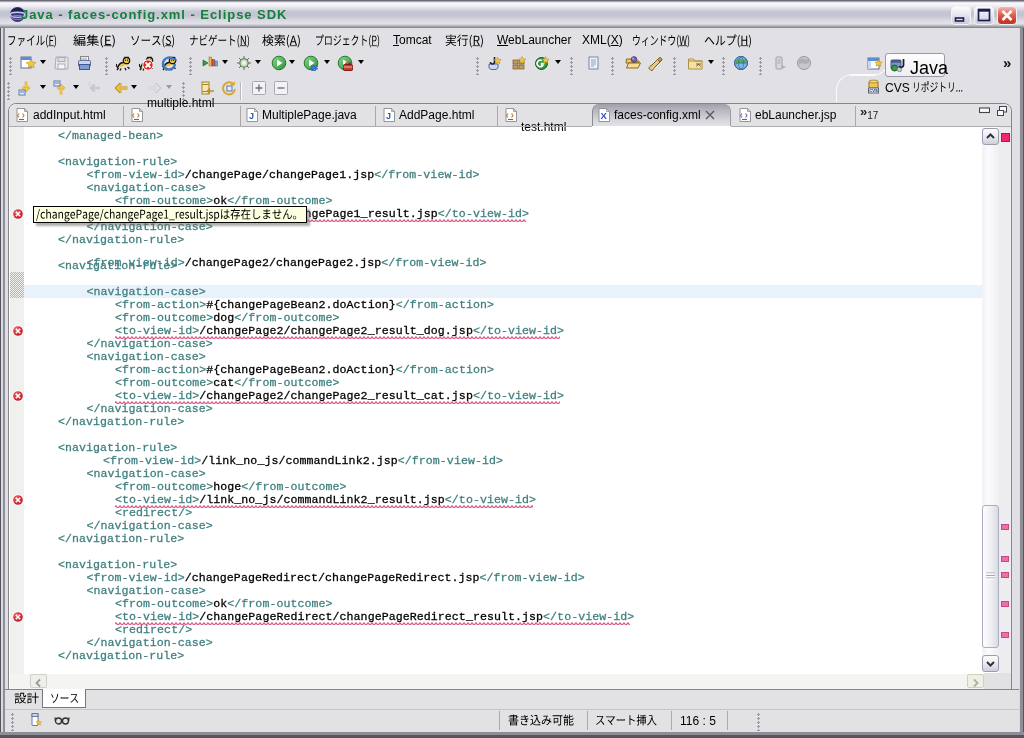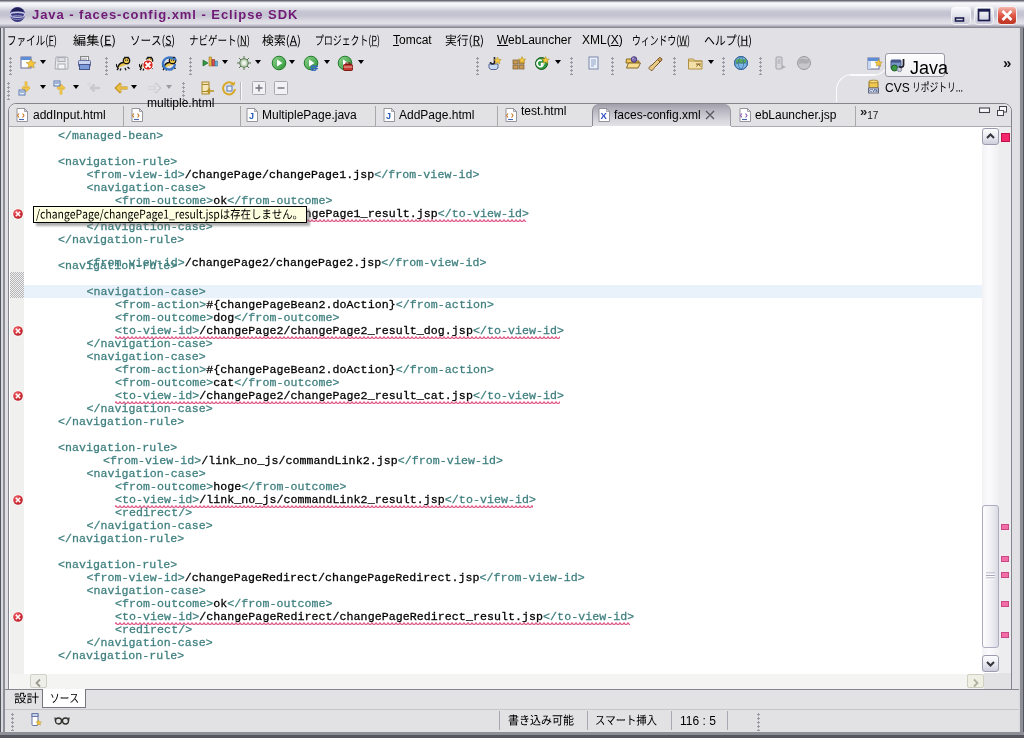--- a/index.html
+++ b/index.html
@@ -2,21 +2,21 @@
 <html><head><meta charset="utf-8"><style>
 *{margin:0;padding:0;box-sizing:border-box}
 html,body{width:1024px;height:738px;overflow:hidden}
 body{font-family:"Liberation Sans",sans-serif;position:relative;background:#E1E0E4}
 .abs{position:absolute}
 .jp{position:absolute;line-height:0}
 .jptt{position:absolute;line-height:0;z-index:6}
 .mono{font-family:"Liberation Mono",monospace;font-size:11.6px;letter-spacing:0.06px;white-space:pre;-webkit-text-stroke:0.28px}
 #titlebar{position:absolute;left:0;top:0;width:1024px;height:28px;
  background:linear-gradient(180deg,#52525E 0%,#8E8E9A 4%,#FBFBFD 10%,#EDEDF3 22%,#C6C5D3 42%,#C4C3D1 56%,#DCDBE3 74%,#E2E1E8 85%,#AFAEBB 93%,#8A8996 98%,#777684 100%);}
-#titletext{position:absolute;left:32px;top:7px;font-size:13px;font-weight:bold;color:#701a75;letter-spacing:0.95px}
+#titletext{position:absolute;left:21px;top:7px;font-size:13px;font-weight:bold;color:#15803d;letter-spacing:0.95px}
 .winbtn{position:absolute;top:6px;width:20px;height:19px;border-radius:4px;border:1px solid #F2F2F6}
 .menu{position:absolute;top:33px;height:15px}
 .tbgrip{position:absolute;width:3px;height:18px;top:3px;
  background-image:radial-gradient(circle at 1.5px 1.5px,#9a9aa4 1px,rgba(0,0,0,0) 1.1px);background-size:3px 4px;background-repeat:repeat-y}
 .tbsep{position:absolute;width:2px;height:18px;top:3px;border-left:1px solid #B8B8BE;border-right:1px solid #FAFAFC}
 .ico{position:absolute;width:16px;height:16px}
 .dd{position:absolute;width:0;height:0;border-left:3.5px solid transparent;border-right:3.5px solid transparent;border-top:4px solid #000;top:10px}
 .dd.gray{border-top-color:#9a9aa0}
 .tabsep{position:absolute;top:3px;width:1px;height:20px;background:#A9A8A6}
 .tabtxt{position:absolute;top:5px;font-size:12px;color:#000;white-space:nowrap}
@@ -387,21 +387,21 @@
 <div class="tabsep" style="left:497px;top:106px"></div>
 <svg class="abs" style="left:505px;top:108px" width="12" height="14" viewBox="0 0 12 14">
     <path d="M1 .5 h7.5 l3 3 V13.5 H1z" fill="#fff" stroke="#8A8A92" stroke-width=".9"></path>
     <path d="M8.5 .5 l3 3 h-3z" fill="#D8D8E0" stroke="#8A8A92" stroke-width=".7"></path>
     <g stroke-width="1.1" fill="none">
       <path d="M3 5.5 l-1.5 2 L3 9.5" stroke="#C87828"></path>
       <path d="M6.5 5.5 l1.5 2 -1.5 2" stroke="#C87828"></path>
       <line x1="3" y1="11.5" x2="8" y2="11.5" stroke="#4868B0"></line>
     </g>
   </svg>
-<div class="tabtxt" style="left:521px;top:104px">test.html</div>
+<div class="tabtxt" style="left:521px;top:120px">test.html</div>
 <div class="abs" style="left:592px;top:104px;width:139px;height:22px;background:linear-gradient(180deg,#A09FAA 0%,#B5B4BE 25%,#D8D7DD 75%,#E2E1E6 100%);border-radius:7px 7px 0 0;border-left:1px solid #8A8A92;border-right:1px solid #9A9AA2"></div>
 <svg class="abs" style="left:598px;top:108px" width="12" height="14" viewBox="0 0 12 14">
     <path d="M1 .5 h7.5 l3 3 V13.5 H1z" fill="#fff" stroke="#8A8A92" stroke-width=".9"></path>
     <path d="M8.5 .5 l3 3 h-3z" fill="#D8D8E0" stroke="#8A8A92" stroke-width=".7"></path>
     <text x="2.4" y="11.2" font-size="9.5" font-weight="bold" fill="#3050C0" font-family="Liberation Sans">X</text>
   </svg>
 <div class="tabtxt" style="left:614px;top:108px">faces-config.xml</div>
 <svg class="abs" style="left:704px;top:109px" width="12" height="12" viewBox="0 0 12 12">
     <path d="M2 2 l3 3 M10 2 l-3 3 M2 10 l3-3 M10 10 l-3-3 M5 5 l2 2 M5 7 l2-2" stroke="#55555D" stroke-width="1.3" fill="none"></path>
   </svg>

